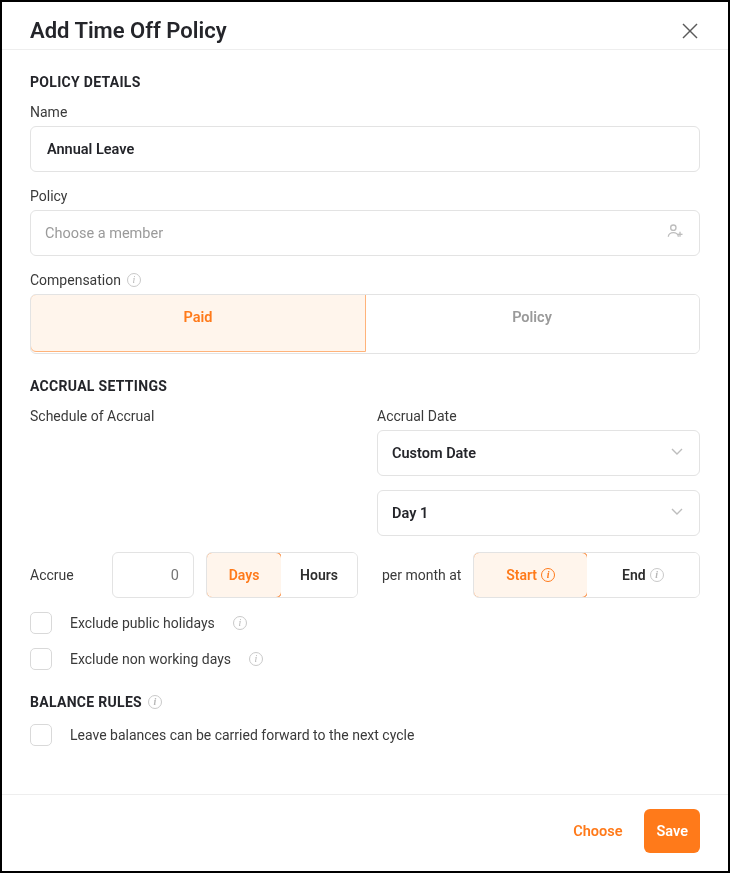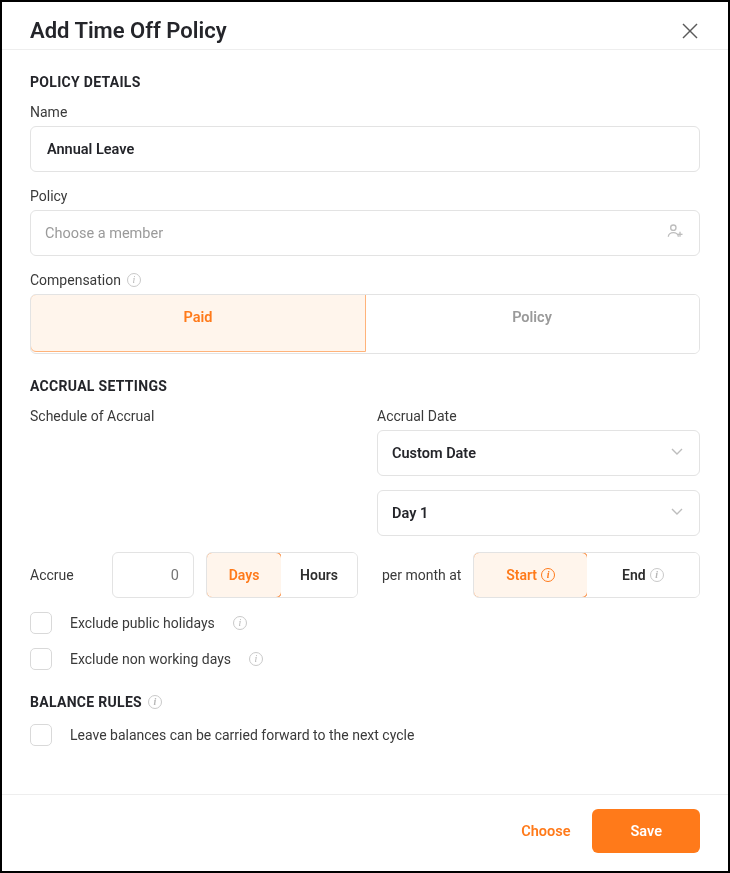--- a/index.html
+++ b/index.html
@@ -233,21 +233,21 @@
     border: none;
     font-family: inherit;
   }
   .btn-primary {
     background: #ff7a1a;
     color: #fff;
     font-weight: 600;
     font-size: 14.5px;
     border: none;
     height: 44px;
-    padding: 0 38px;
+    padding: 0 12px;
     border-radius: 6px;
     cursor: pointer;
     font-family: inherit;
   }
   .stack > * + * { margin-top: 14px; }
 </style>
 </head>
 <body>
 
 <div class="dialog">

